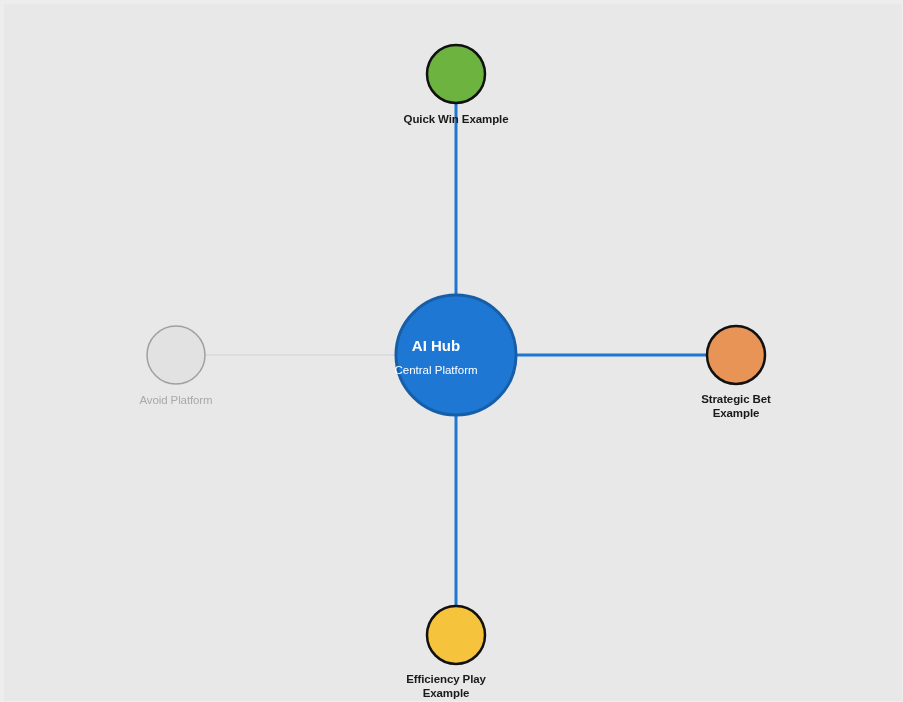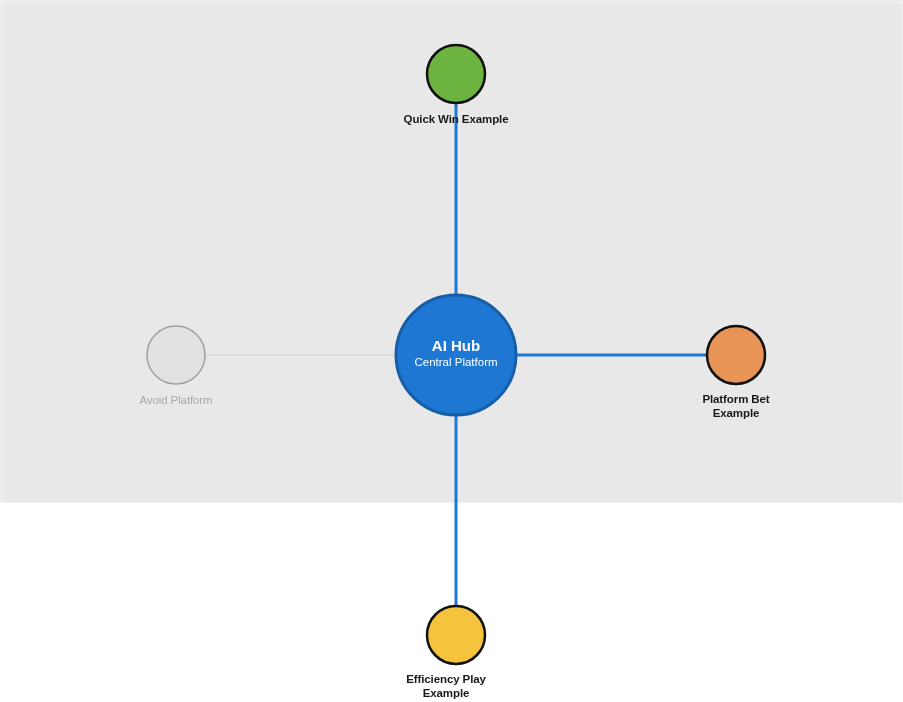--- a/index.html
+++ b/index.html
@@ -9,21 +9,21 @@
   }
   body {
     width: 903px;
     height: 702px;
     overflow: hidden;
     font-family: "Liberation Sans", sans-serif;
   }
   #canvas {
     position: relative;
     width: 903px;
-    height: 503px;
+    height: 702px;
     background: #e8e8e8;
     box-sizing: border-box;
     border-top: 4px solid #ededed;
     border-left: 4px solid #ededed;
     border-right: 1px solid #efefef;
     border-bottom: 1px solid #efefef;
   }
   #graph {
     position: absolute;
     left: 0;
@@ -55,20 +55,21 @@
   }
   .hub-title {
     font-size: 15px;
     font-weight: bold;
     line-height: 18px;
   }
   .hub-sub {
     font-size: 11.5px;
     font-weight: normal;
     line-height: 14px;
+    margin-top: 8px;
   }
 </style>
 </head>
 <body>
 
 <div id="canvas">
 
   <svg id="graph" viewBox="0 0 903 702" xmlns="http://www.w3.org/2000/svg">
     <g id="edges-layer">
         <line x1="452" y1="291" x2="452" y2="99" stroke="#1f77d4" stroke-width="3" opacity="1"></line>
@@ -80,25 +81,25 @@
         <circle cx="452" cy="70" r="29" fill="#6cb33f" stroke="#111111" stroke-width="2.5"></circle>
         <circle cx="732" cy="351" r="29" fill="#e89457" stroke="#111111" stroke-width="2.5"></circle>
         <circle cx="452" cy="631" r="29" fill="#f5c43c" stroke="#111111" stroke-width="2.5"></circle>
         <circle cx="172" cy="351" r="29" fill="#e2e2e2" stroke="#a0a0a0" stroke-width="1.5"></circle>
         <circle cx="452" cy="351" r="60" fill="#1f77d4" stroke="#165fa8" stroke-width="3"></circle>
       </g>
   </svg>
 
   <div id="labels-layer">
       <div class="node-label" style="left: 342px; top: 108px; width: 220px;">Quick Win Example</div>
-      <div class="node-label" style="left: 622px; top: 388px; width: 220px;">Platform Bet
+      <div class="node-label" style="left: 622px; top: 388px; width: 220px;">Strategic Bet
 Example</div>
       <div class="node-label" style="left: 332px; top: 668px; width: 220px;">Efficiency Play
 Example</div>
       <div class="node-label muted" style="left: 62px; top: 389px; width: 220px;">Avoid Platform</div>
     </div>
 
-  <div class="hub-text" id="hub-text" style="left: 372px; top: 333px;">
+  <div class="hub-text" id="hub-text" style="left: 352px; top: 333px;">
     <div class="hub-title">AI Hub</div>
     <div class="hub-sub">Central Platform</div>
   </div>
 
 </div>
 
 </body></html>

